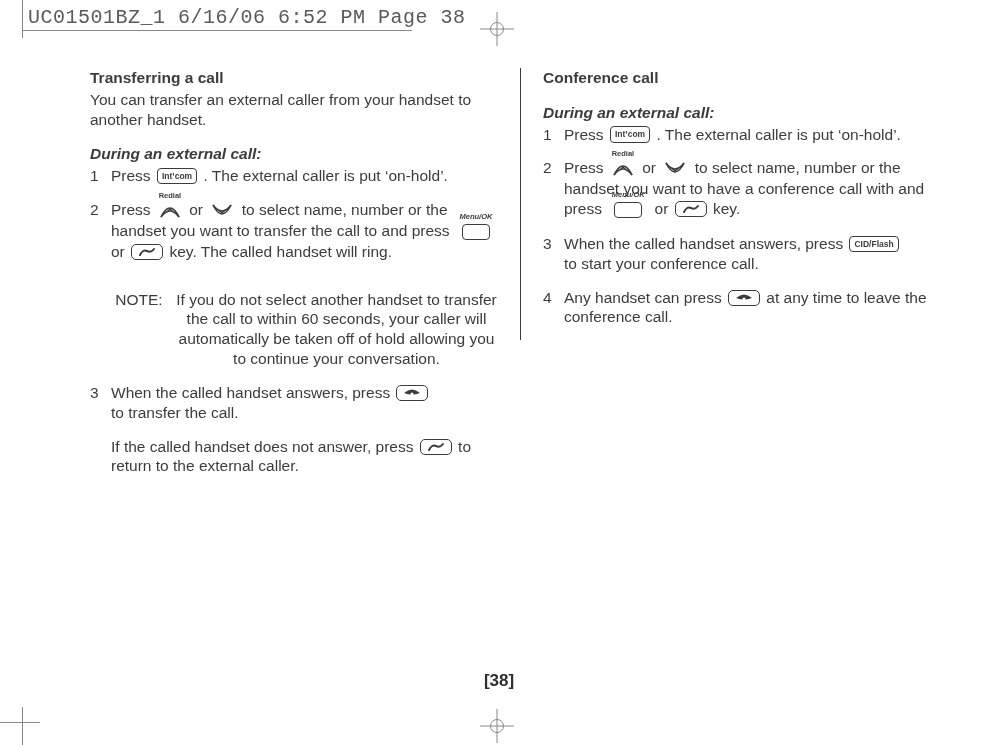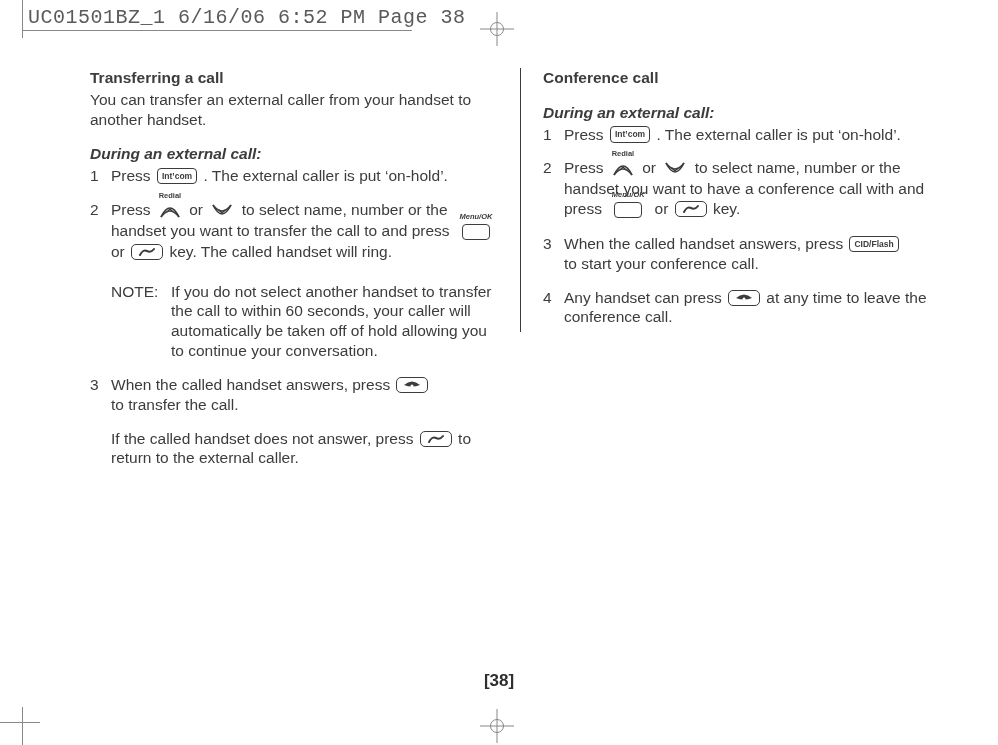--- a/index.html
+++ b/index.html
@@ -106,21 +106,22 @@
     .list-item {
       display: flex;
       gap: 7px;
       margin-bottom: 14px;
     }
     .list-num { flex: 0 0 14px; }
     .list-body { flex: 1; }
     .note-block {
       display: flex;
       gap: 4px;
-      margin-top: 20px;
+      margin-top: 28px;
+      text-align: center;
     }
     .note-label { flex: 0 0 56px; }
     .note-body { flex: 1; }
 
     .keybox {
       display: inline-block;
       vertical-align: middle;
       border: 1.5px solid #3c3c3c;
       border-radius: 4px;
       font-size: 8.5px;

